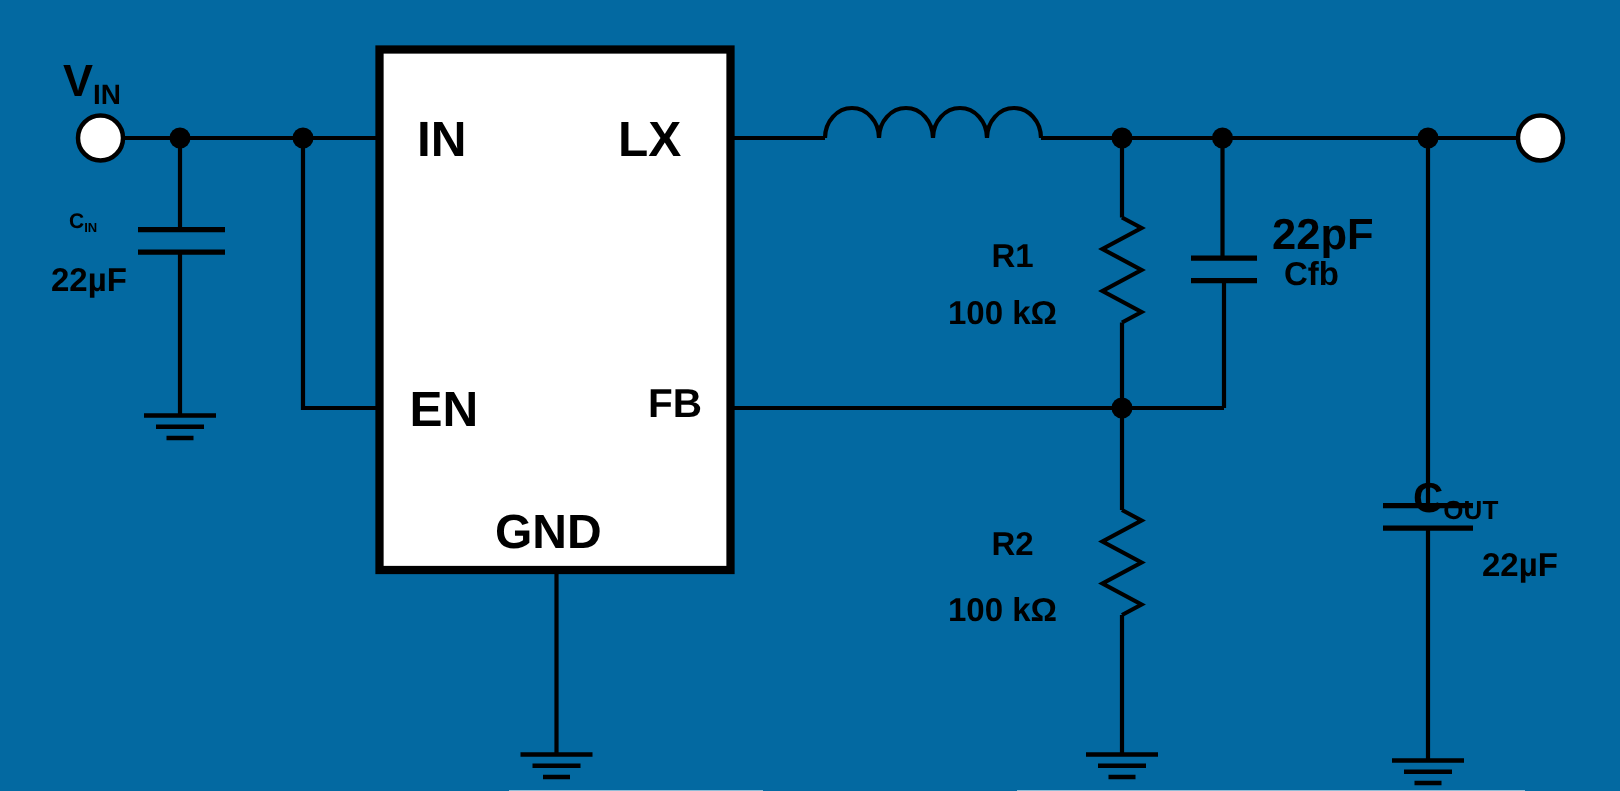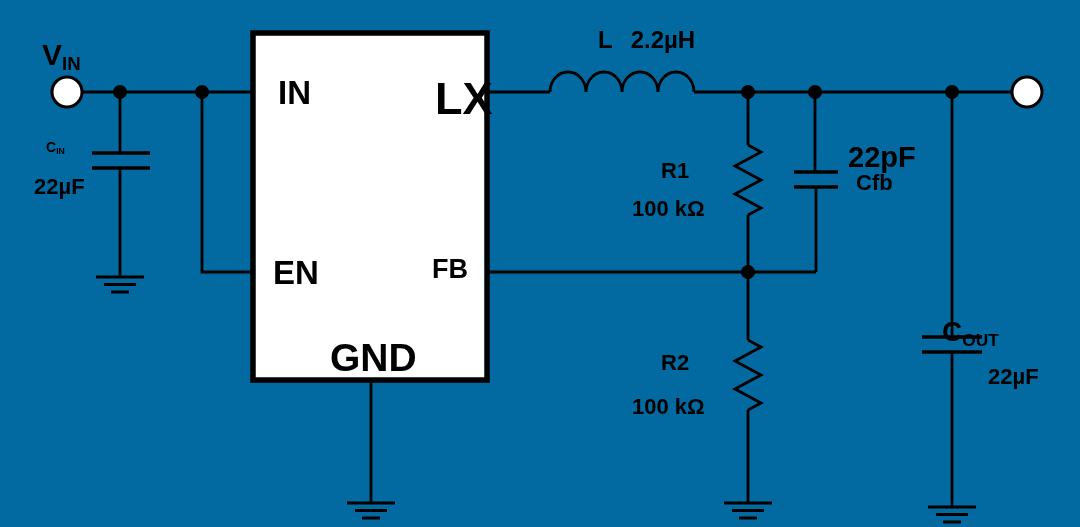--- a/index.html
+++ b/index.html
@@ -124,28 +124,25 @@
   <div class="lbl" style="left:42px; top:40px; font-size:30px">
     <span>V</span><sub>IN</sub>
   </div>
 
   <div class="lbl" style="left:46px; top:140px; font-size:14px">
     <span>C</span><sub>IN</sub>
   </div>
   <div class="lbl" style="left:34px; top:176px; font-size:22px">22µF</div>
 
   <div class="lbl" style="left:278px; top:76px; font-size:33px">IN</div>
-  <div class="lbl" style="left:435px; top:76px; font-size:45px">LX</div>
+  <div class="lbl" style="left:412px; top:76px; font-size:33px">LX</div>
   <div class="lbl" style="left:273px; top:256px; font-size:33px">EN</div>
   <div class="lbl" style="left:432px; top:256px; font-size:27px">FB</div>
-  <div class="lbl" style="left:330px; top:338px; font-size:39px">GND</div>
+  <div class="lbl" style="left:330px; top:338px; font-size:32px">GND</div>
 
-  <div class="lbl" style="left:598px; top:28px; font-size:24px">
-    <span>L</span><span class="gap"></span><span>2.2µH</span>
-  </div>
 
   <div class="lbl" style="left:661px; top:160px; font-size:22px">R1</div>
   <div class="lbl" style="left:632px; top:198px; font-size:22px">100 kΩ</div>
 
   <div class="lbl" style="left:848px; top:143px; font-size:29px">22pF</div>
   <div class="lbl" style="left:856px; top:172px; font-size:22px">Cfb</div>
 
   <div class="lbl" style="left:661px; top:352px; font-size:22px">R2</div>
   <div class="lbl" style="left:632px; top:396px; font-size:22px">100 kΩ</div>
 

